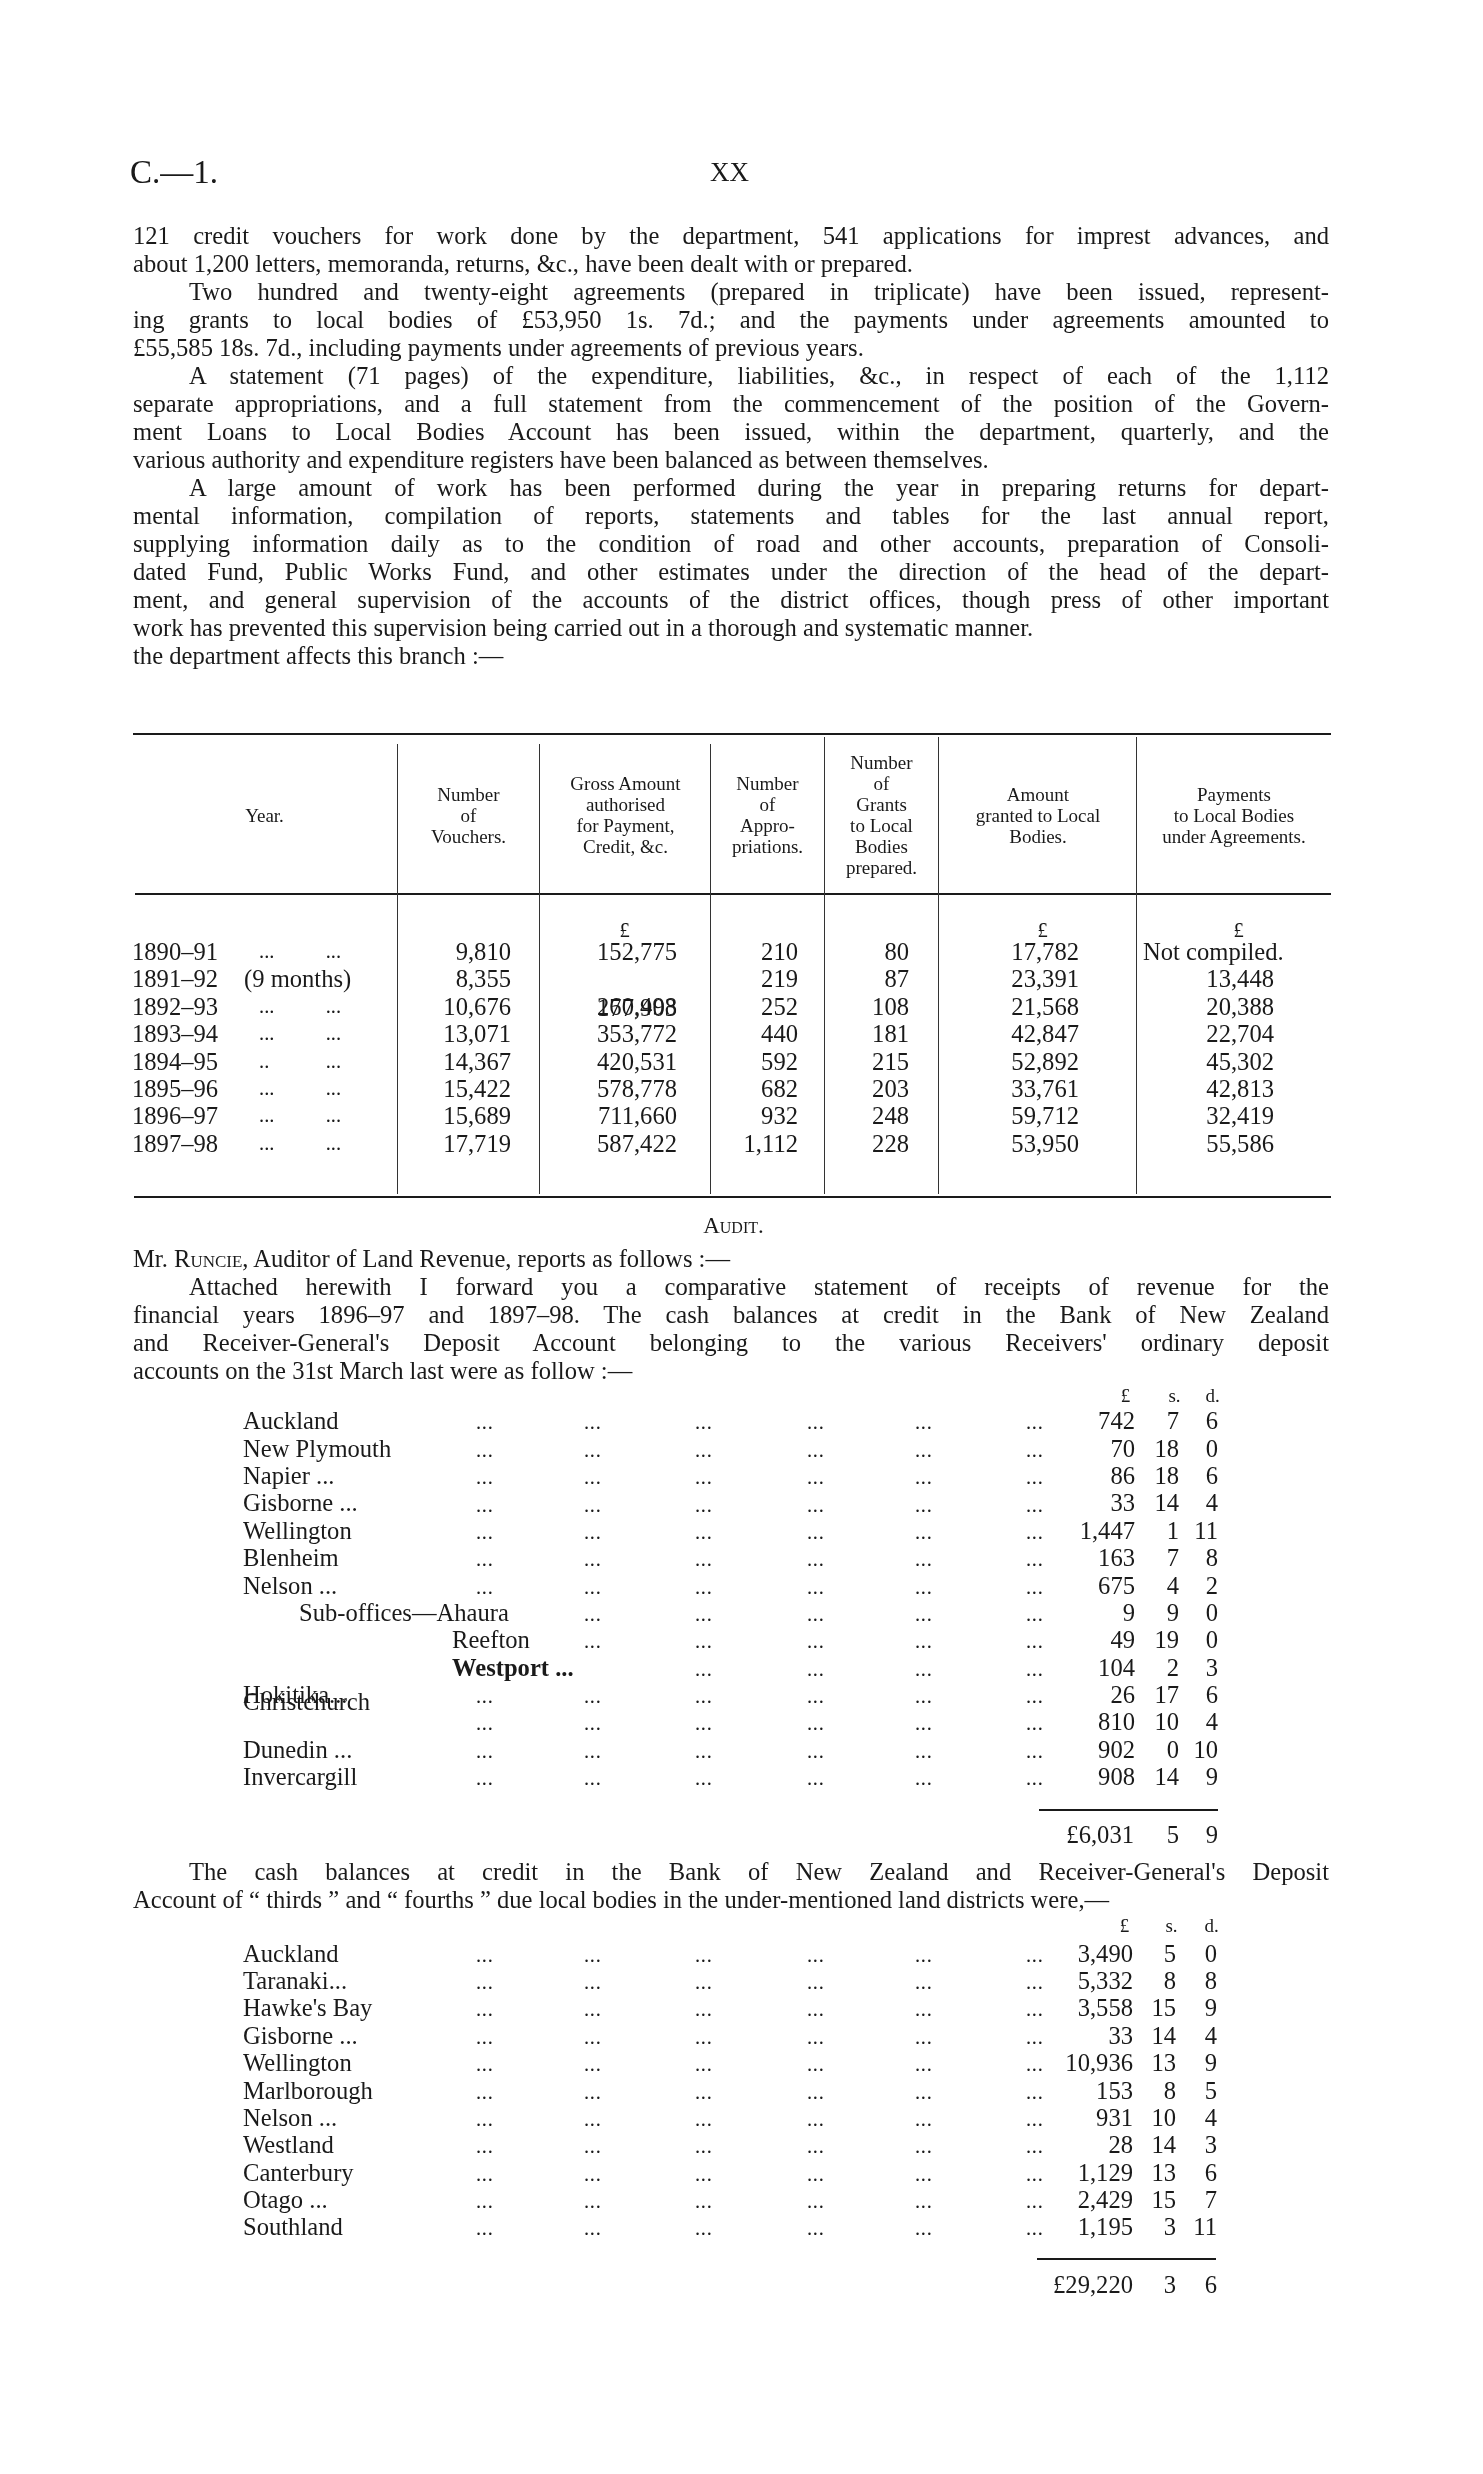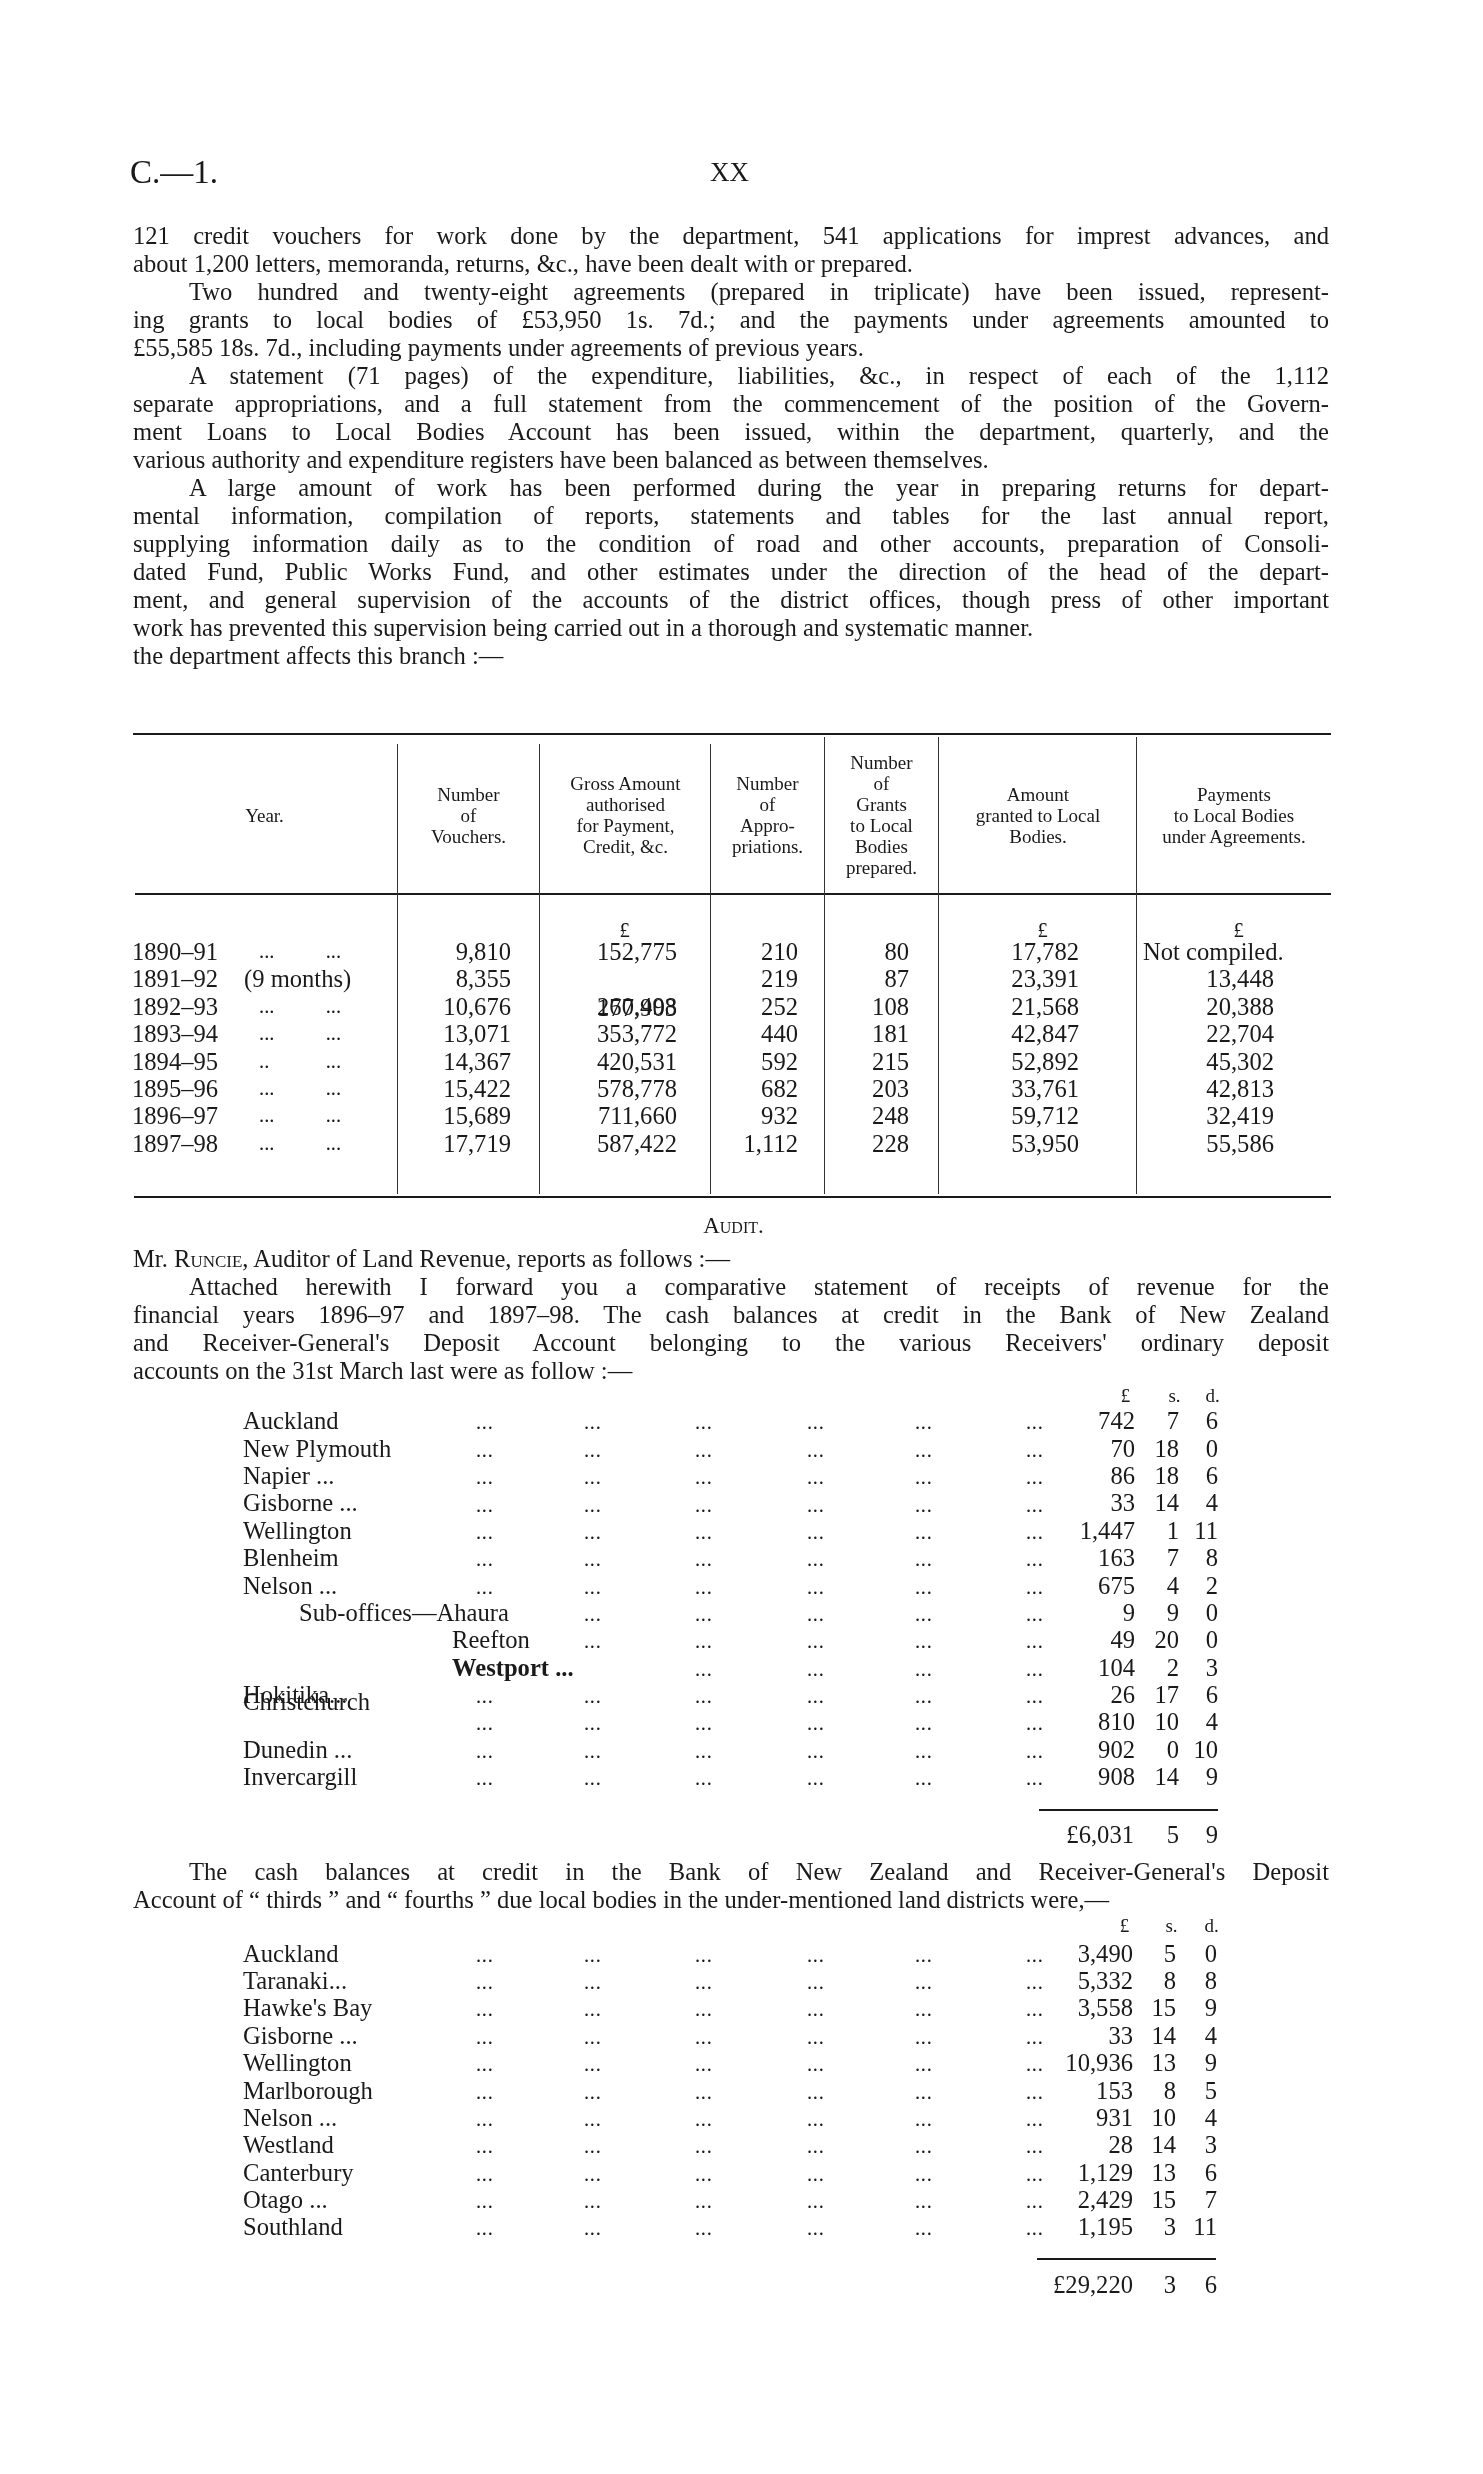--- a/index.html
+++ b/index.html
@@ -303,21 +303,21 @@
     <div class="num" style="left: 998px; width: 137px; top: 1599px;">9</div>
     <div class="num" style="left: 1138px; width: 41px; top: 1599px;">9</div>
     <div class="num" style="left: 1177px; width: 41px; top: 1599px;">0</div>
     <div class="ledname" style="left: 452px; top: 1626px;">Reefton</div>
     <div class="dots" style="left: 584px; top: 1630px;">...</div>
     <div class="dots" style="left: 695px; top: 1630px;">...</div>
     <div class="dots" style="left: 807px; top: 1630px;">...</div>
     <div class="dots" style="left: 915px; top: 1630px;">...</div>
     <div class="dots" style="left: 1026px; top: 1630px;">...</div>
     <div class="num" style="left: 998px; width: 137px; top: 1626px;">49</div>
-    <div class="num" style="left: 1138px; width: 41px; top: 1626px;">20</div>
+    <div class="num" style="left: 1138px; width: 41px; top: 1626px;">19</div>
     <div class="num" style="left: 1177px; width: 41px; top: 1626px;">0</div>
     <div class="ledname" style="left: 452px; top: 1654px; font-weight: bold;">Westport ...</div>
     <div class="dots" style="left: 695px; top: 1658px;">...</div>
     <div class="dots" style="left: 807px; top: 1658px;">...</div>
     <div class="dots" style="left: 915px; top: 1658px;">...</div>
     <div class="dots" style="left: 1026px; top: 1658px;">...</div>
     <div class="num" style="left: 998px; width: 137px; top: 1654px;">104</div>
     <div class="num" style="left: 1138px; width: 41px; top: 1654px;">2</div>
     <div class="num" style="left: 1177px; width: 41px; top: 1654px;">3</div>
     <div class="ledname" style="left: 243px; top: 1681px;">Hokitika...</div>

